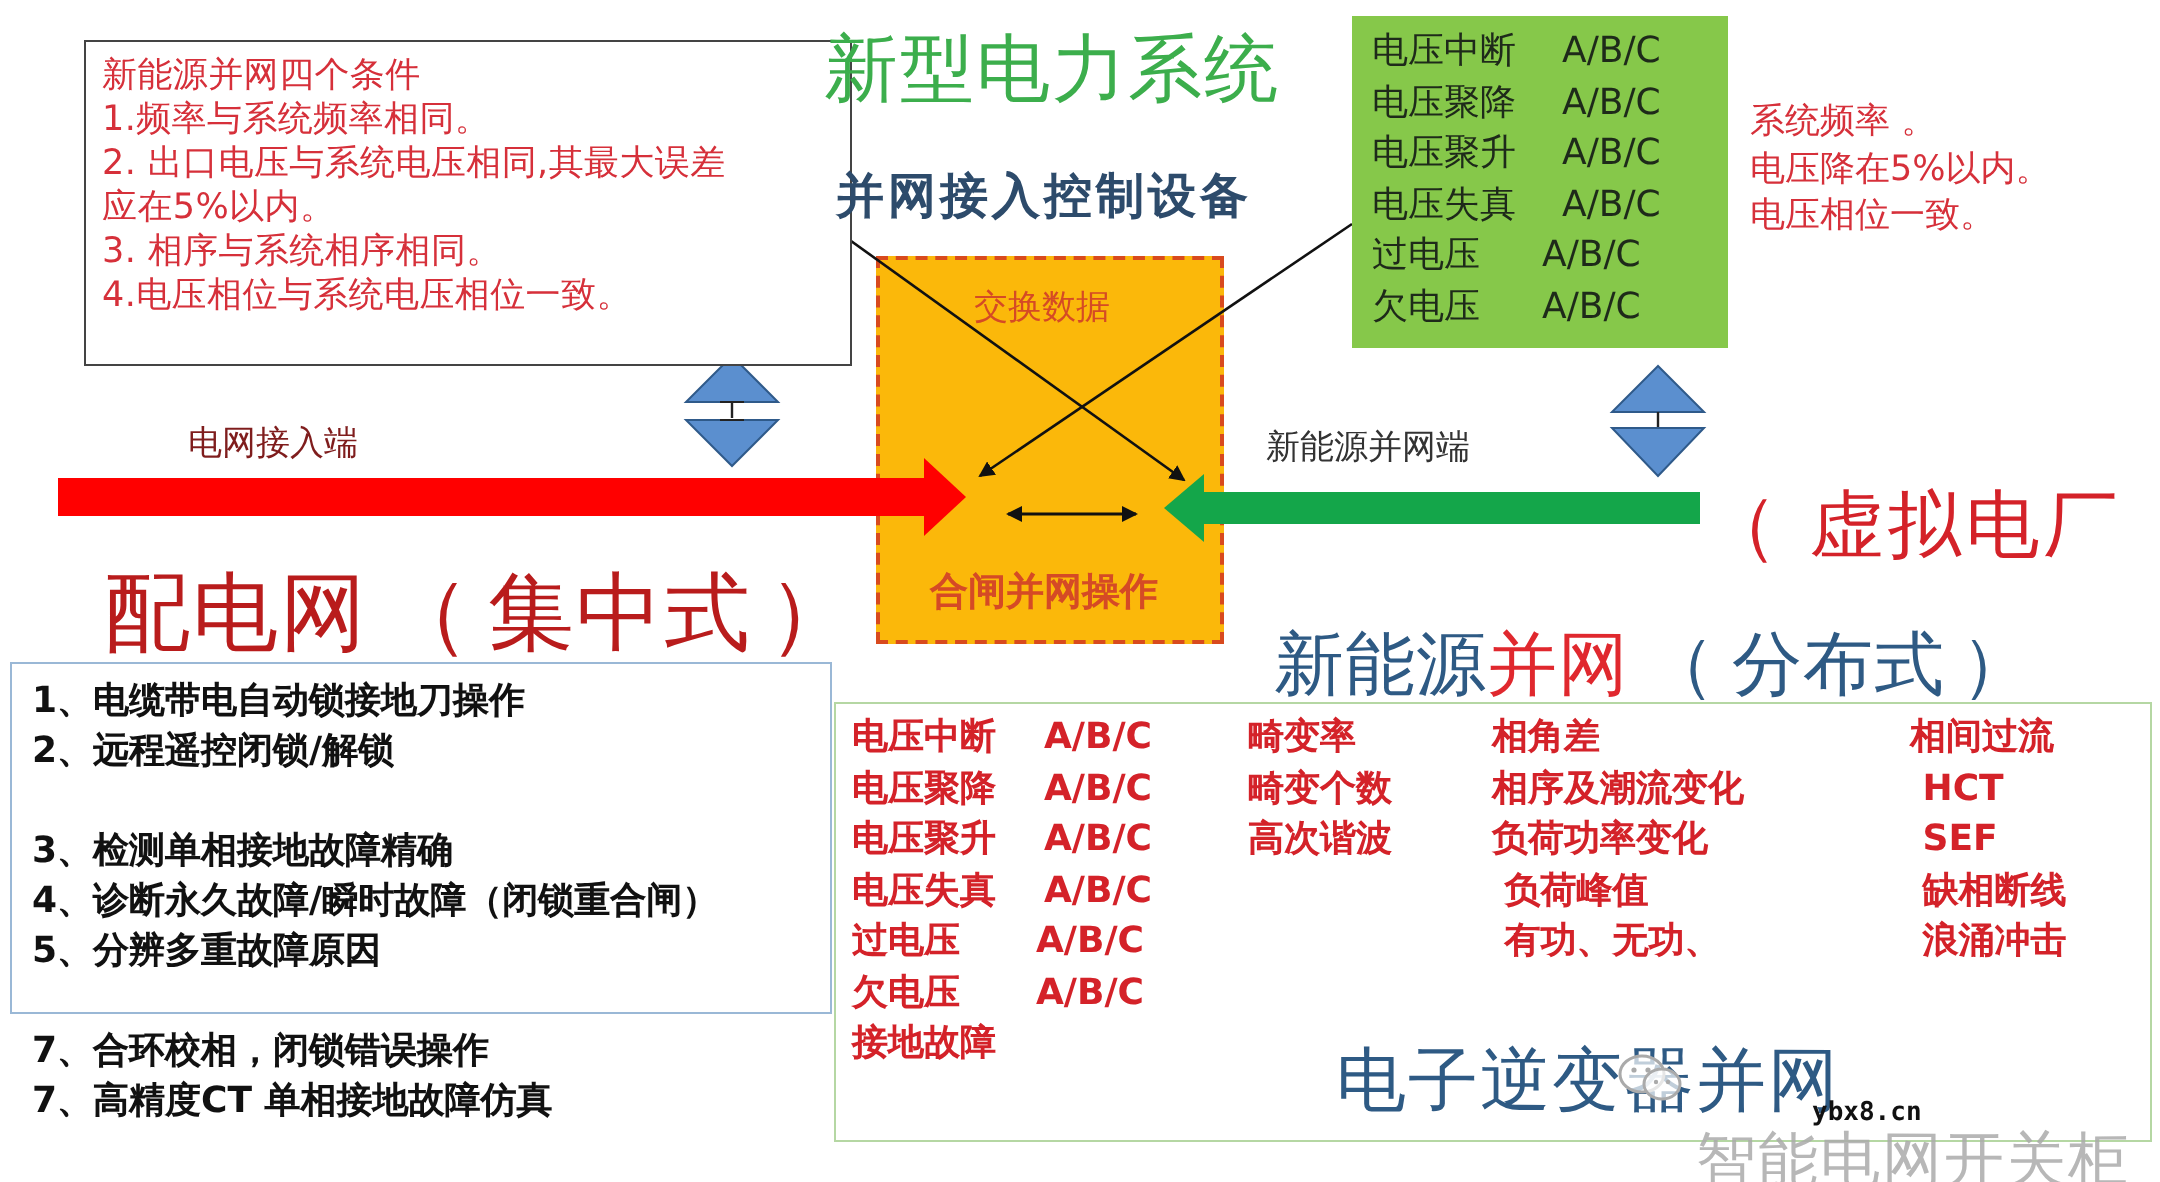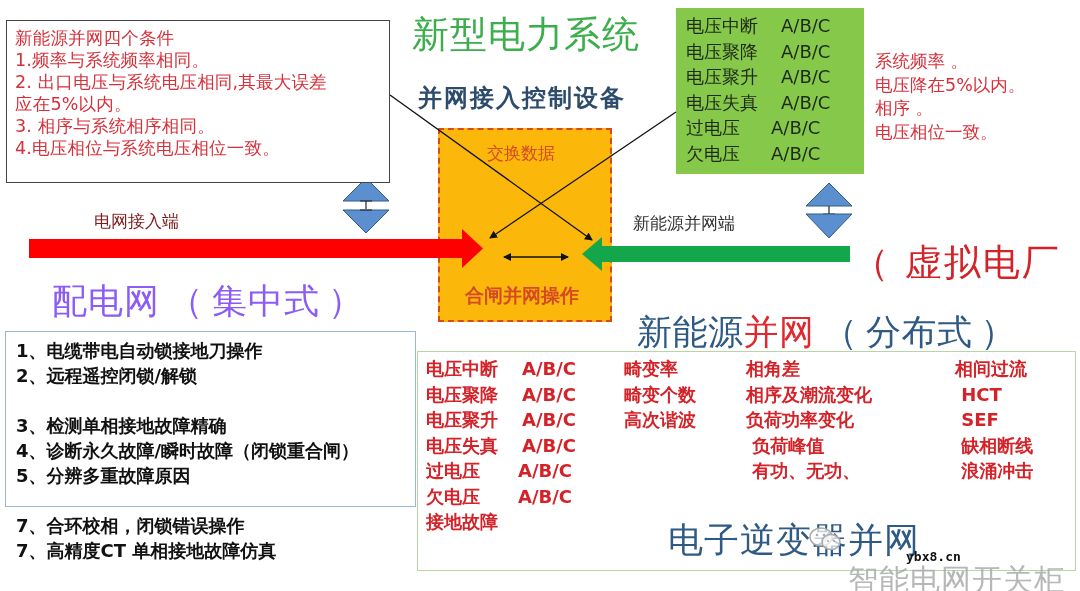--- a/index.html
+++ b/index.html
@@ -43,21 +43,21 @@
   #close-label { left: 465px; top: 283px; color: #d54a25; font-size: 19px; font-weight: bold; white-space: nowrap; }
 
   
   #lines { left: 0; top: 0; }
 
   
   #grid-end-label { left: 94px; top: 210px; color: #7f1d1d; font-size: 17px; white-space: nowrap; }
   #new-end-label { left: 633px; top: 212px; color: #333; font-size: 17px; white-space: nowrap; }
   #vpp-label { left: 852px; top: 238px; color: #d42229; font-size: 37px; letter-spacing: 2px; white-space: nowrap; }
 
-  #dist-title { left: 52px; top: 278px; color: #8b5cf6; font-size: 35px; white-space: nowrap; letter-spacing: 1px; }
+  #dist-title { left: 52px; top: 278px; color: #b91c1c; font-size: 43px; white-space: nowrap; letter-spacing: 1px; }
   #dist-title .paren { margin: 0 8px; }
   #ne-title { left: 637px; top: 309px; color: #2e5a84; font-size: 35px; white-space: nowrap; letter-spacing: 0.5px; }
   #ne-title .hl { color: #e0282e; }
   #ne-title .paren { margin: 0 8px; }
 
   
   #func-box {
     left: 5px; top: 331px; width: 411px; height: 176px; border: 1.5px solid #9ab8d6;
     box-sizing: border-box; padding: 6px 0 0 10px;
   }
@@ -132,21 +132,21 @@
   </g>
 
   <g>
     <polygon points="829,183 806,206 852,206" fill="#5b8fcf" stroke="#2f5a8a" stroke-width="1"></polygon>
     <line x1="829" y1="206" x2="829" y2="214" stroke="#222" stroke-width="1.2"></line>
     <line x1="823" y1="214" x2="835" y2="214" stroke="#222" stroke-width="1"></line>
     <polygon points="806,214 852,214 829,238" fill="#5b8fcf" stroke="#2f5a8a" stroke-width="1"></polygon>
   </g>
 </svg>
 
-<div id="cond-box" class="abs" style="z-index:3;">
+<div id="cond-box" class="abs" style="z-index:3;margin-left:36px;">
   <div class="line">新能源并网四个条件</div>
   <div class="line">1.频率与系统频率相同。</div>
   <div class="line">2. 出口电压与系统电压相同,其最大误差</div>
   <div class="line">应在5%以内。</div>
   <div class="line">3. 相序与系统相序相同。</div>
   <div class="line">4.电压相位与系统电压相位一致。</div>
 </div>
 
 <div id="main-title" class="abs" style="z-index:3;">新型电力系统</div>
 <div id="device-title" class="abs" style="z-index:3;">并网接入控制设备</div>
@@ -174,21 +174,20 @@
     </div>
   <div class="green-row">
       <span class="n" style="width:85px">欠电压</span>
       <span>A/B/C</span>
     </div>
 </div>
 
 <div id="right-notes" class="abs" style="z-index:3;">
   <div>系统频率 。</div>
   <div>电压降在5%以内。</div>
-  <div>相序 。</div>
   <div>电压相位一致。</div>
 </div>
 
 <div id="exchange-label" class="abs" style="z-index:3;">交换数据</div>
 <div id="close-label" class="abs" style="z-index:3;">合闸并网操作</div>
 
 <div id="grid-end-label" class="abs" style="z-index:3;">电网接入端</div>
 <div id="new-end-label" class="abs" style="z-index:3;">新能源并网端</div>
 <div id="vpp-label" class="abs" style="z-index:3;">（ 虚拟电厂 ）</div>
 

